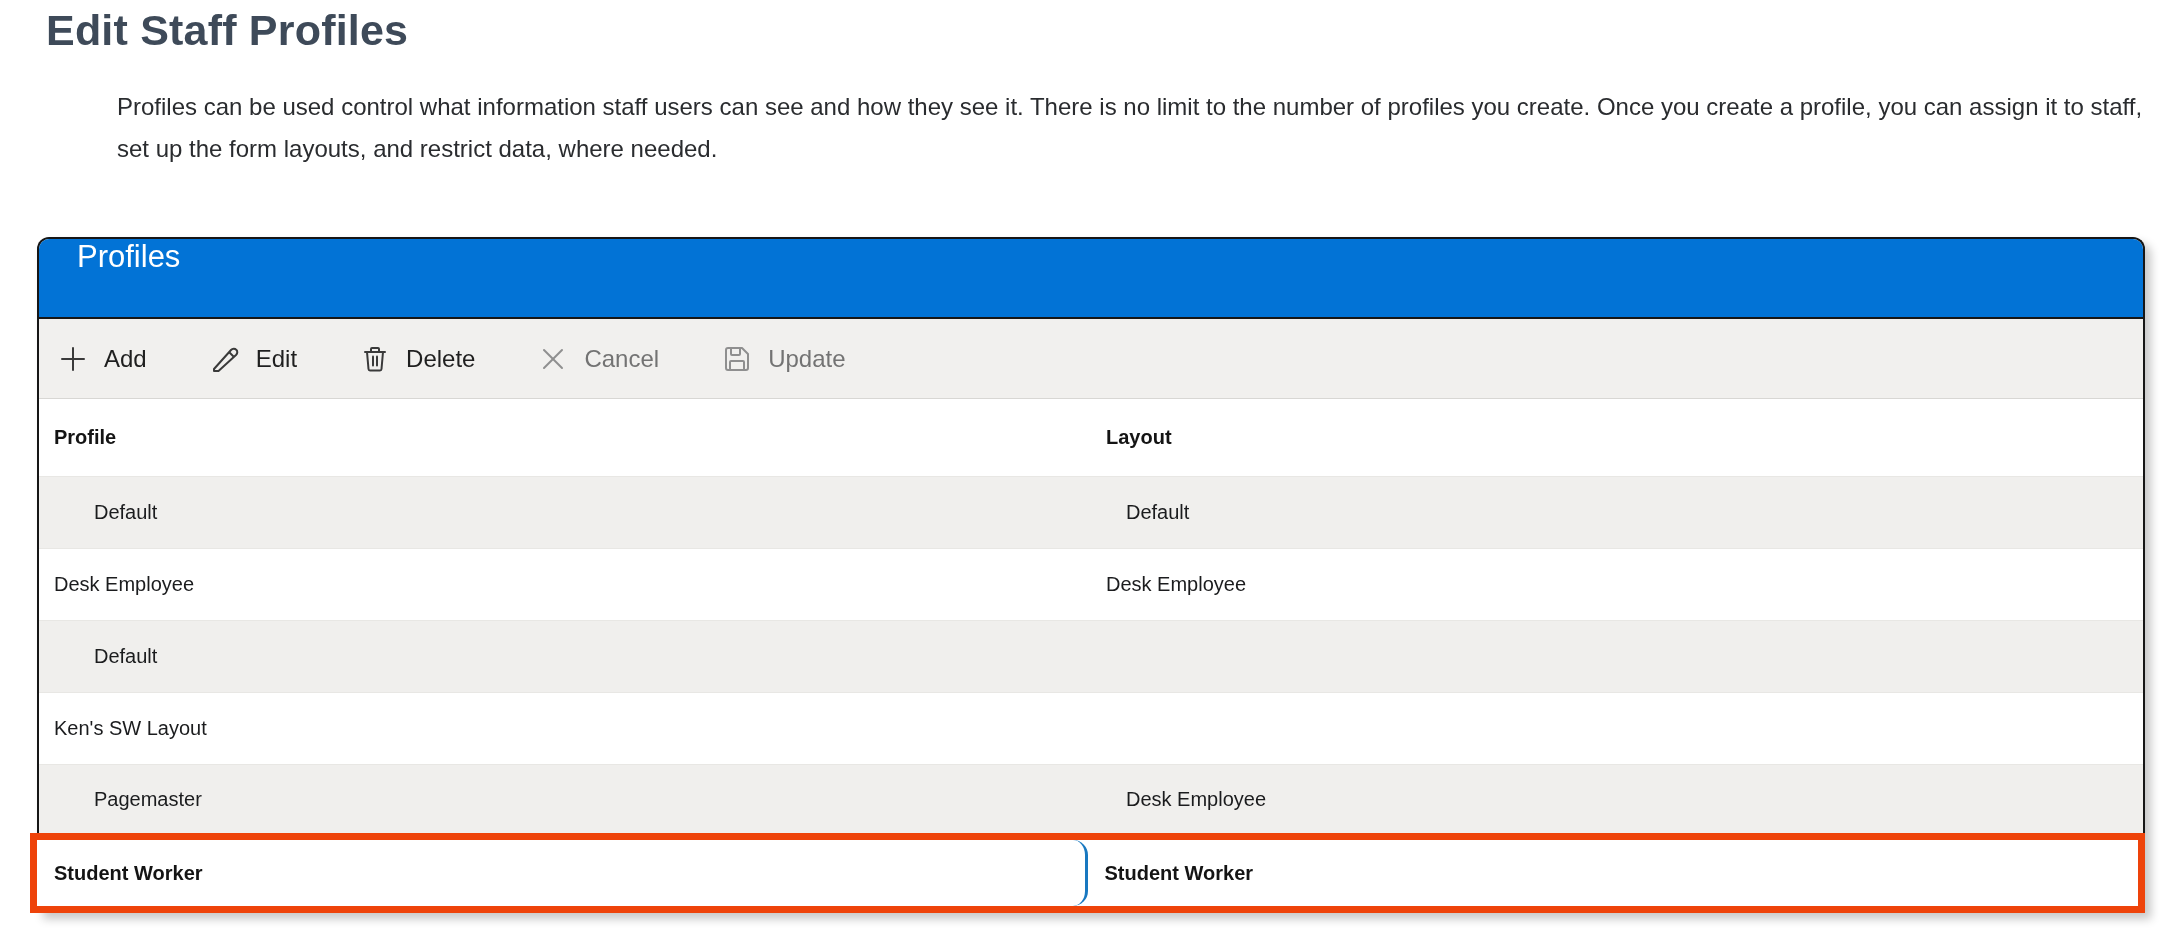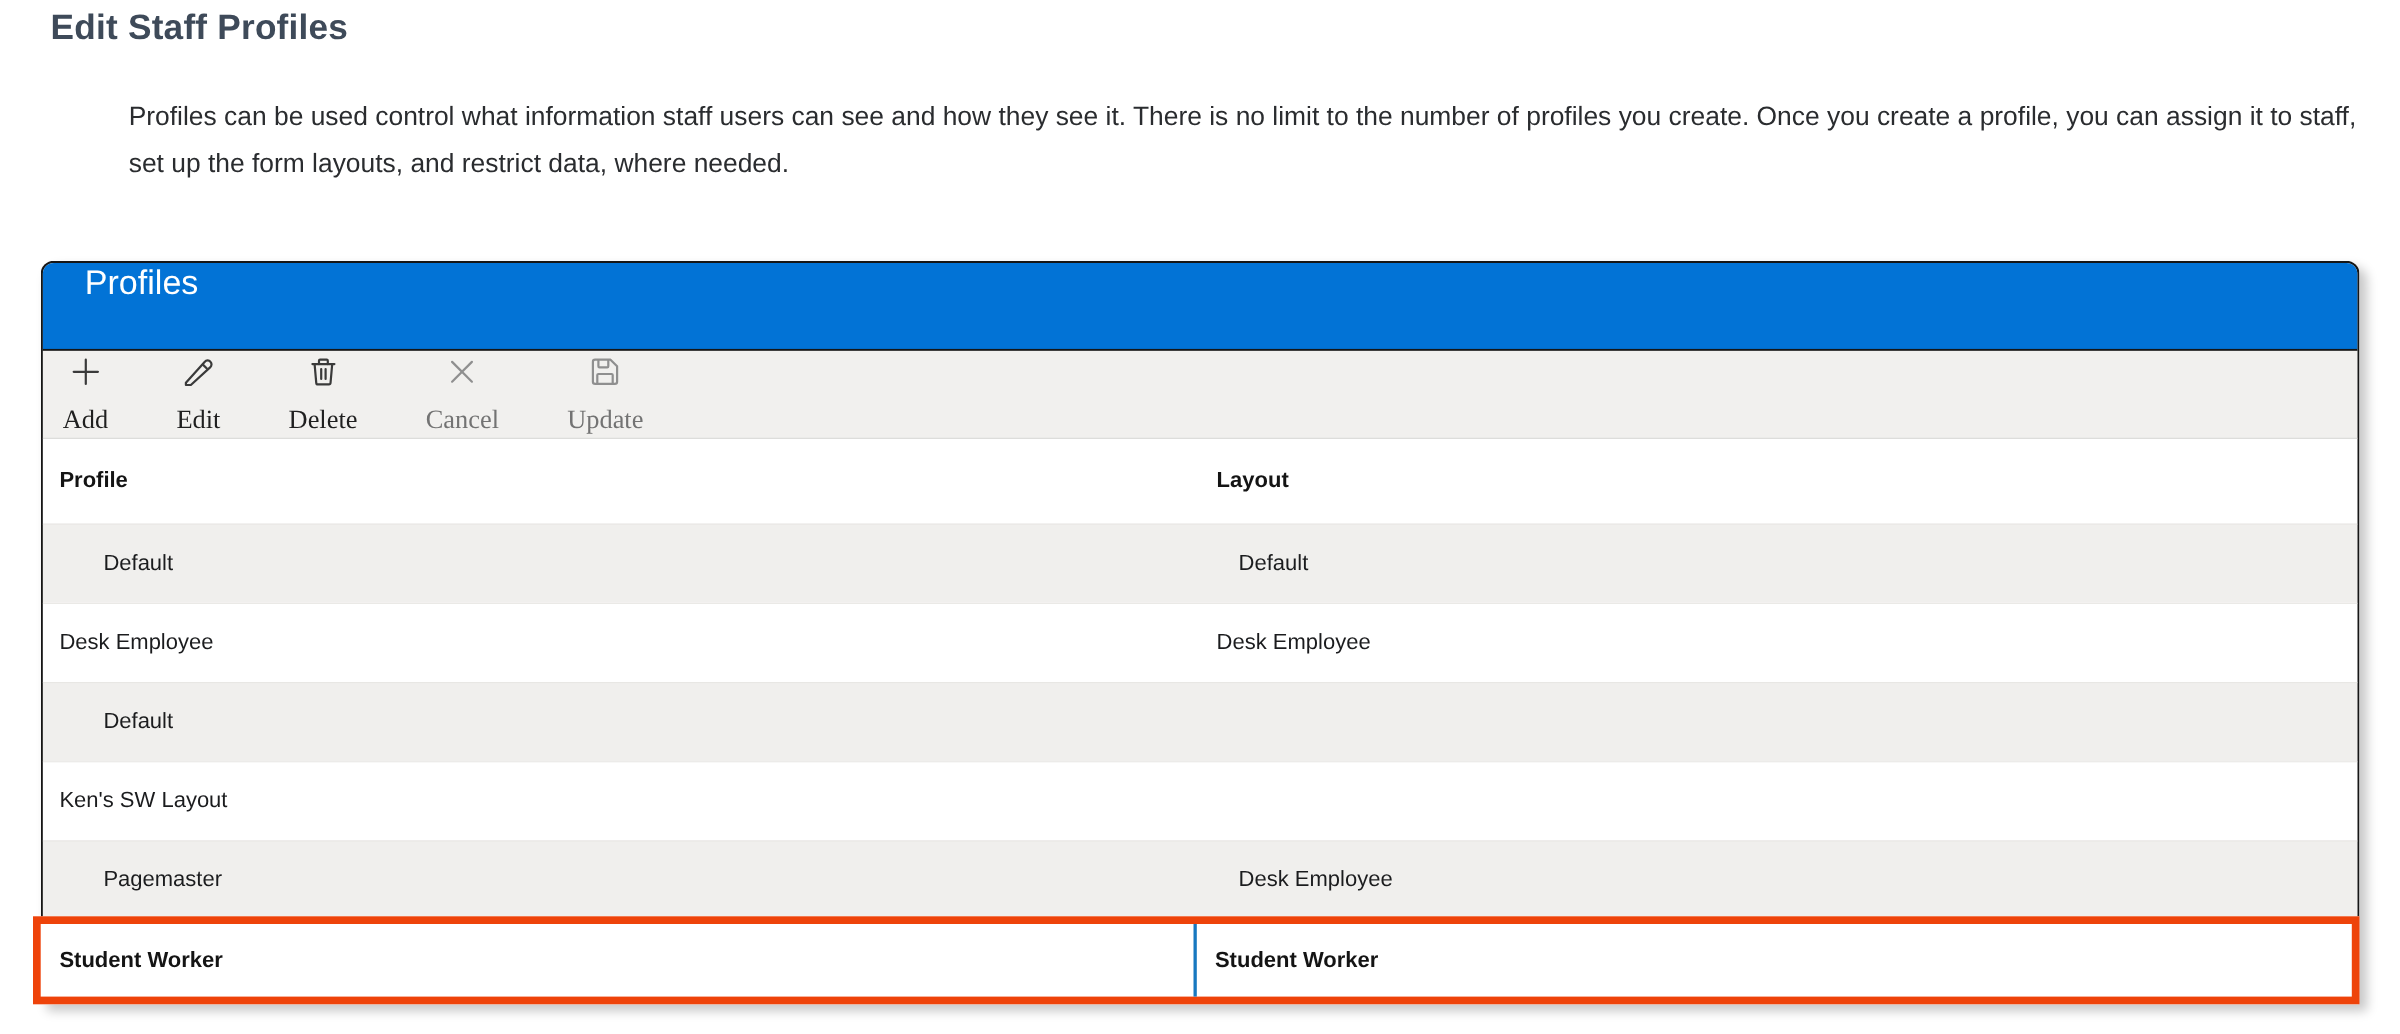--- a/index.html
+++ b/index.html
@@ -3,21 +3,21 @@
 <meta charset="utf-8">
 <style>
   * { margin:0; padding:0; box-sizing:border-box; }
   html,body { background:#ffffff; }
   body { font-family:"Liberation Sans", sans-serif; color:#1f2124; }
   .canvas {
     position:relative; width:2182px; height:940px; background:#ffffff; overflow:hidden;
   }
   .page-title {
     position:absolute; left:46px; top:6px;
-    font-size:32px; font-weight:700; color:#3e4a59; letter-spacing:.2px;
+    font-size:43px; font-weight:700; color:#3e4a59; letter-spacing:.2px;
   }
   .page-desc {
     position:absolute; left:74px; top:86px; width:2040px;
     font-size:24px; line-height:42px; color:#2a2c2f;margin-left:43px;
   }
   .panel {
     position:absolute; left:37px; top:237px; width:2108px;
     border:2px solid #161616; border-bottom:none;
     border-radius:12px 12px 0 0;
     background:#ffffff;
@@ -29,21 +29,21 @@
     display:flex; align-items:flex-start; padding-left:38px;
   }
   .panel-header .panel-title { color:#ffffff; font-size:31px; font-weight:400; }
   .toolbar {
     height:80px; background:#f1f0ee; border-bottom:1px solid #d8d7d4;
     display:flex; align-items:center; padding-left:18px;
   }
   .tb-btn {
     display:flex; align-items:center; gap:15px;
     margin-right:62px; cursor:pointer; font-size:24px; color:#1f1f1f;
-    background:none; border:none; font-family:Liberation Serif, serif;flex-direction:column;
+    background:none; border:none; font-family:Liberation Sans, sans-serif;
   }
   .tb-btn.disabled { color:#737373; cursor:default; }
   .tb-btn svg { display:block; }
   .grid { width:100%; font-size:20px; }
   .grid-row { display:flex; }
   .grid-row .cell {
     flex:0 0 50%; padding:0 15px; display:flex; align-items:center;
     white-space:nowrap; overflow:hidden;
   }
   .head-row { height:77px; background:#ffffff; font-weight:700; color:#141414; }
@@ -51,21 +51,21 @@
   .data-row.alt { background:#f0efed;padding-left:40px; }
   .data-row.white { background:#ffffff; }
   .data-row.short { height:69px; }
   .selected-row {
     position:relative; height:80px;
     margin-left:-9px; margin-right:-2px;
     border:7px solid #ee430a; background:#ffffff;
     display:flex; font-weight:700; color:#141414;
   }
   .selected-row .cell {
-    flex:0 0 50%; padding:16px 17px; display:flex; align-items:center; white-space:nowrap;
+    flex:0 0 50%; padding:16px 17px; display:flex; align-items:center; white-space:nowrap;border-radius:15px;
   }
   .selected-row .cell.first { border-right:3px solid #1878c0; }
 </style>
 </head>
 <body>
 
 <div class="canvas">
 
   <h1 class="page-title">Edit Staff Profiles</h1>
 

